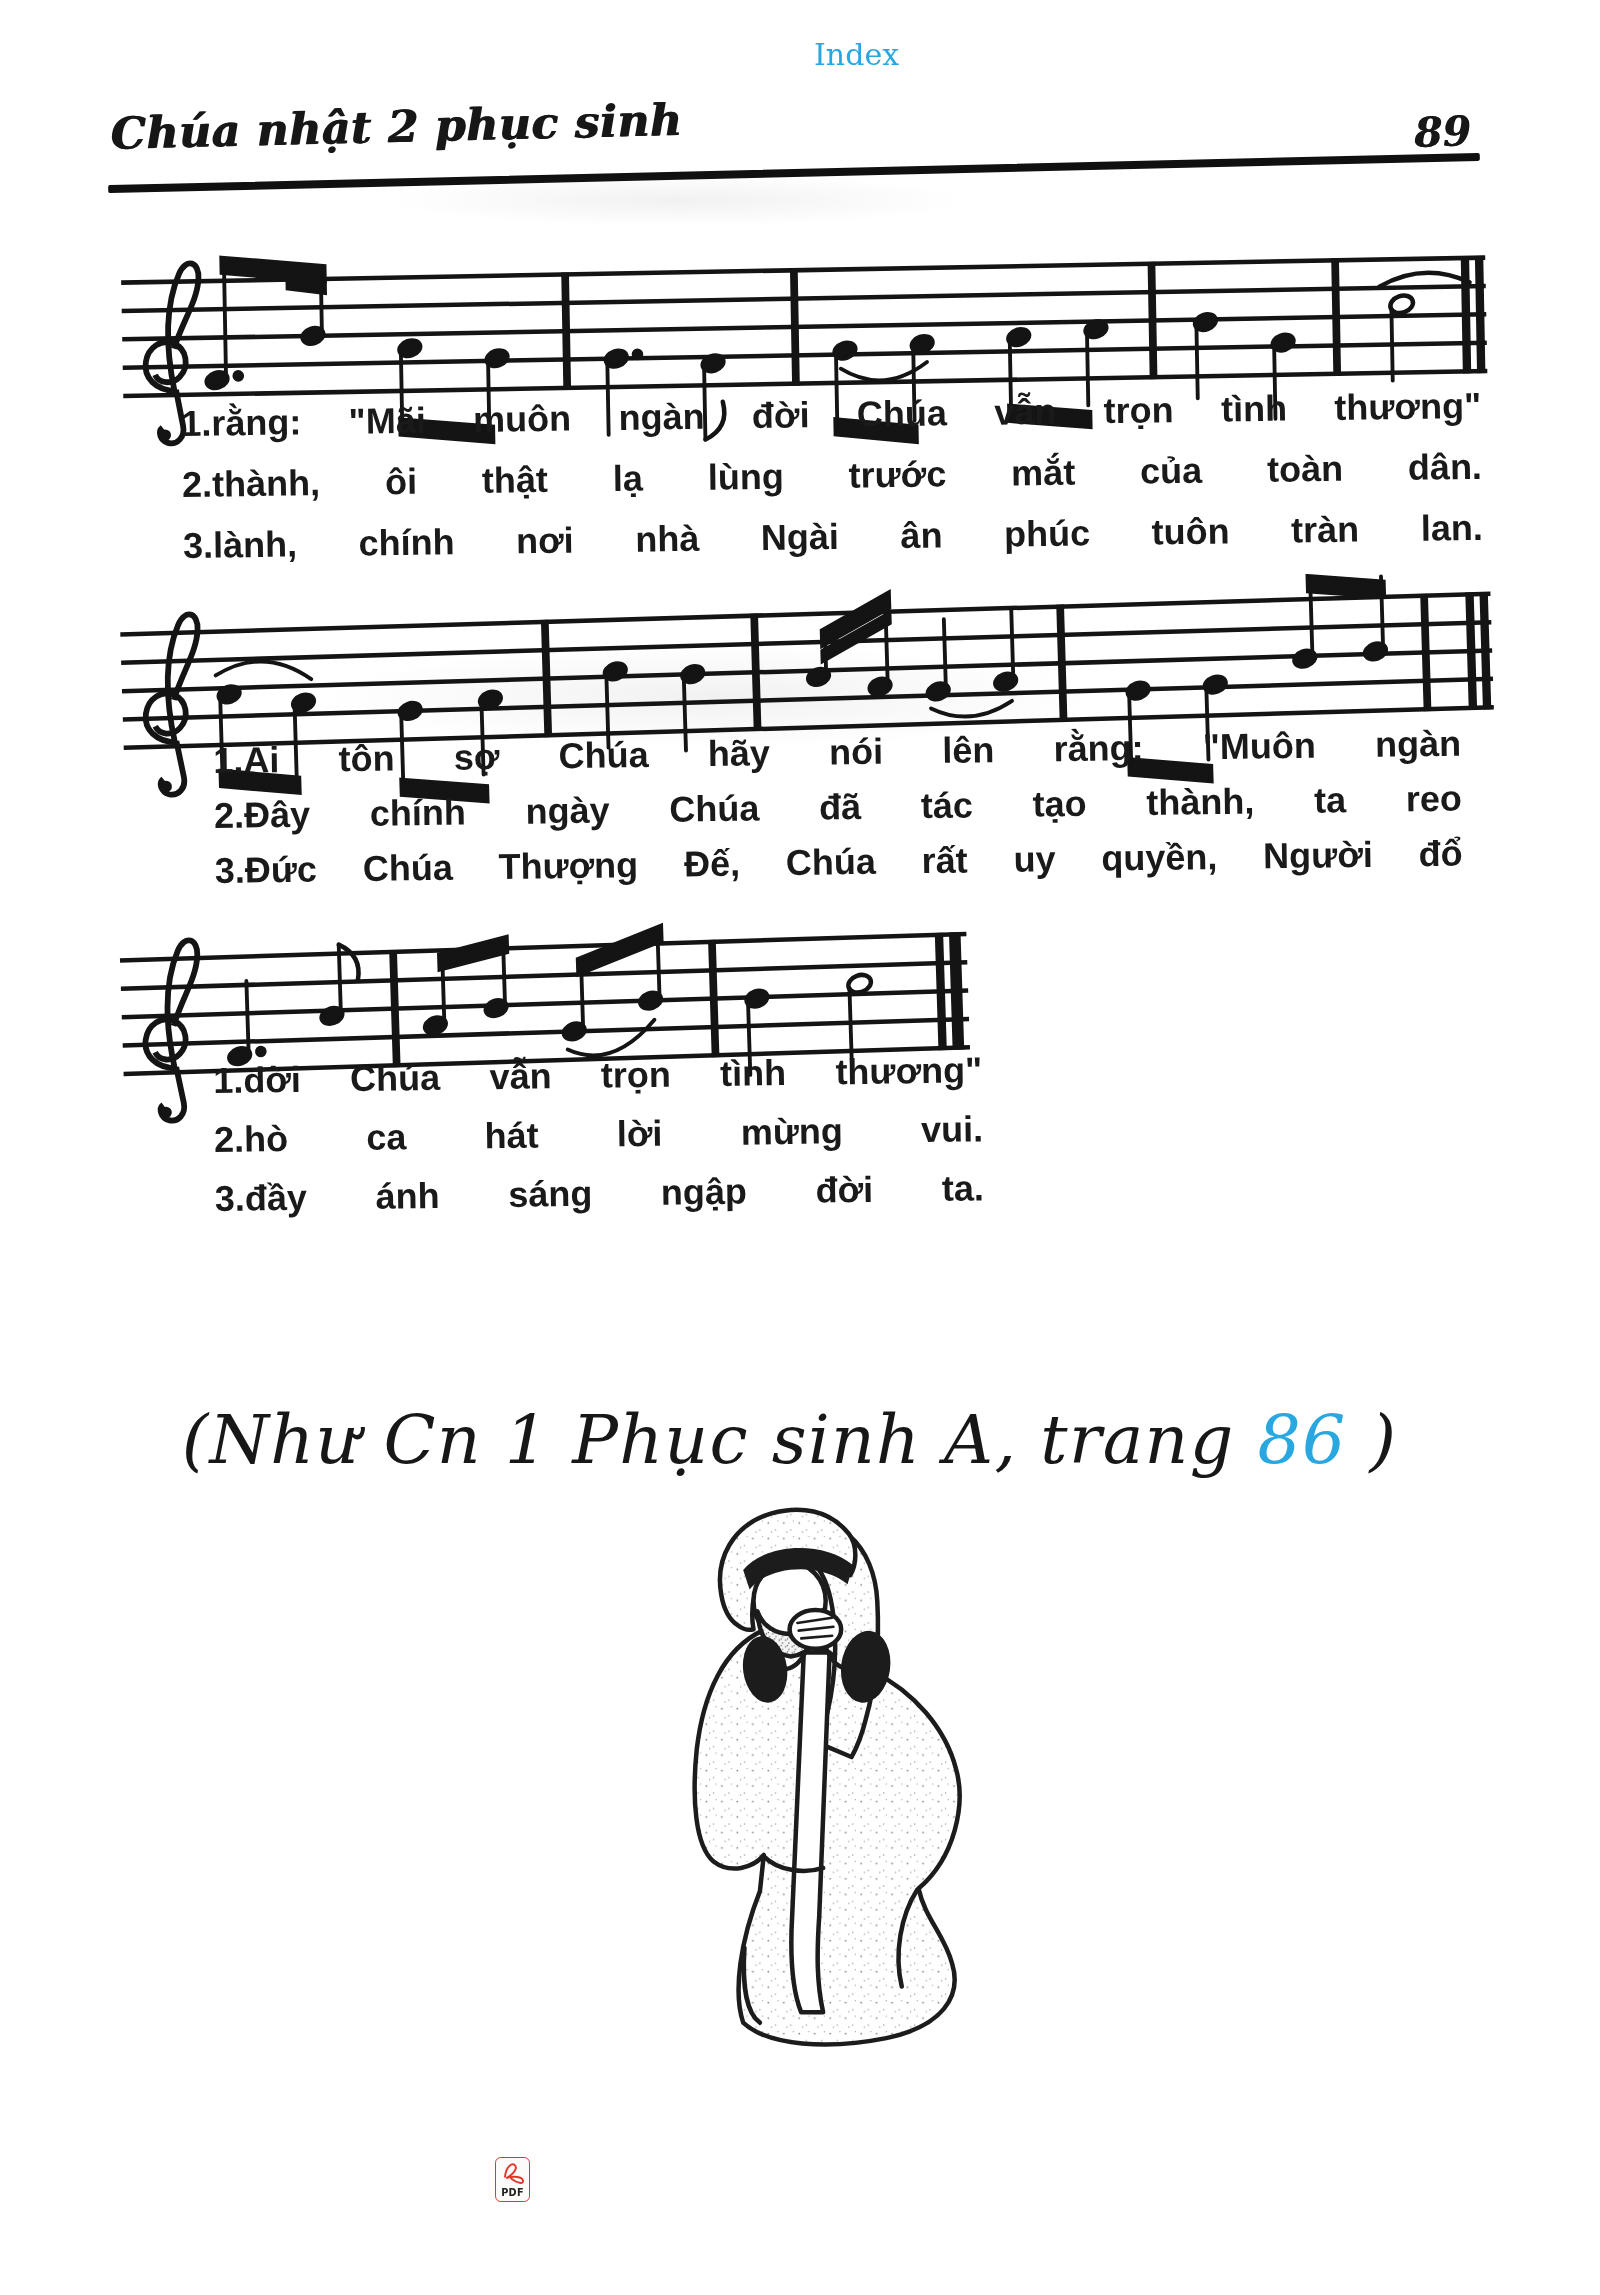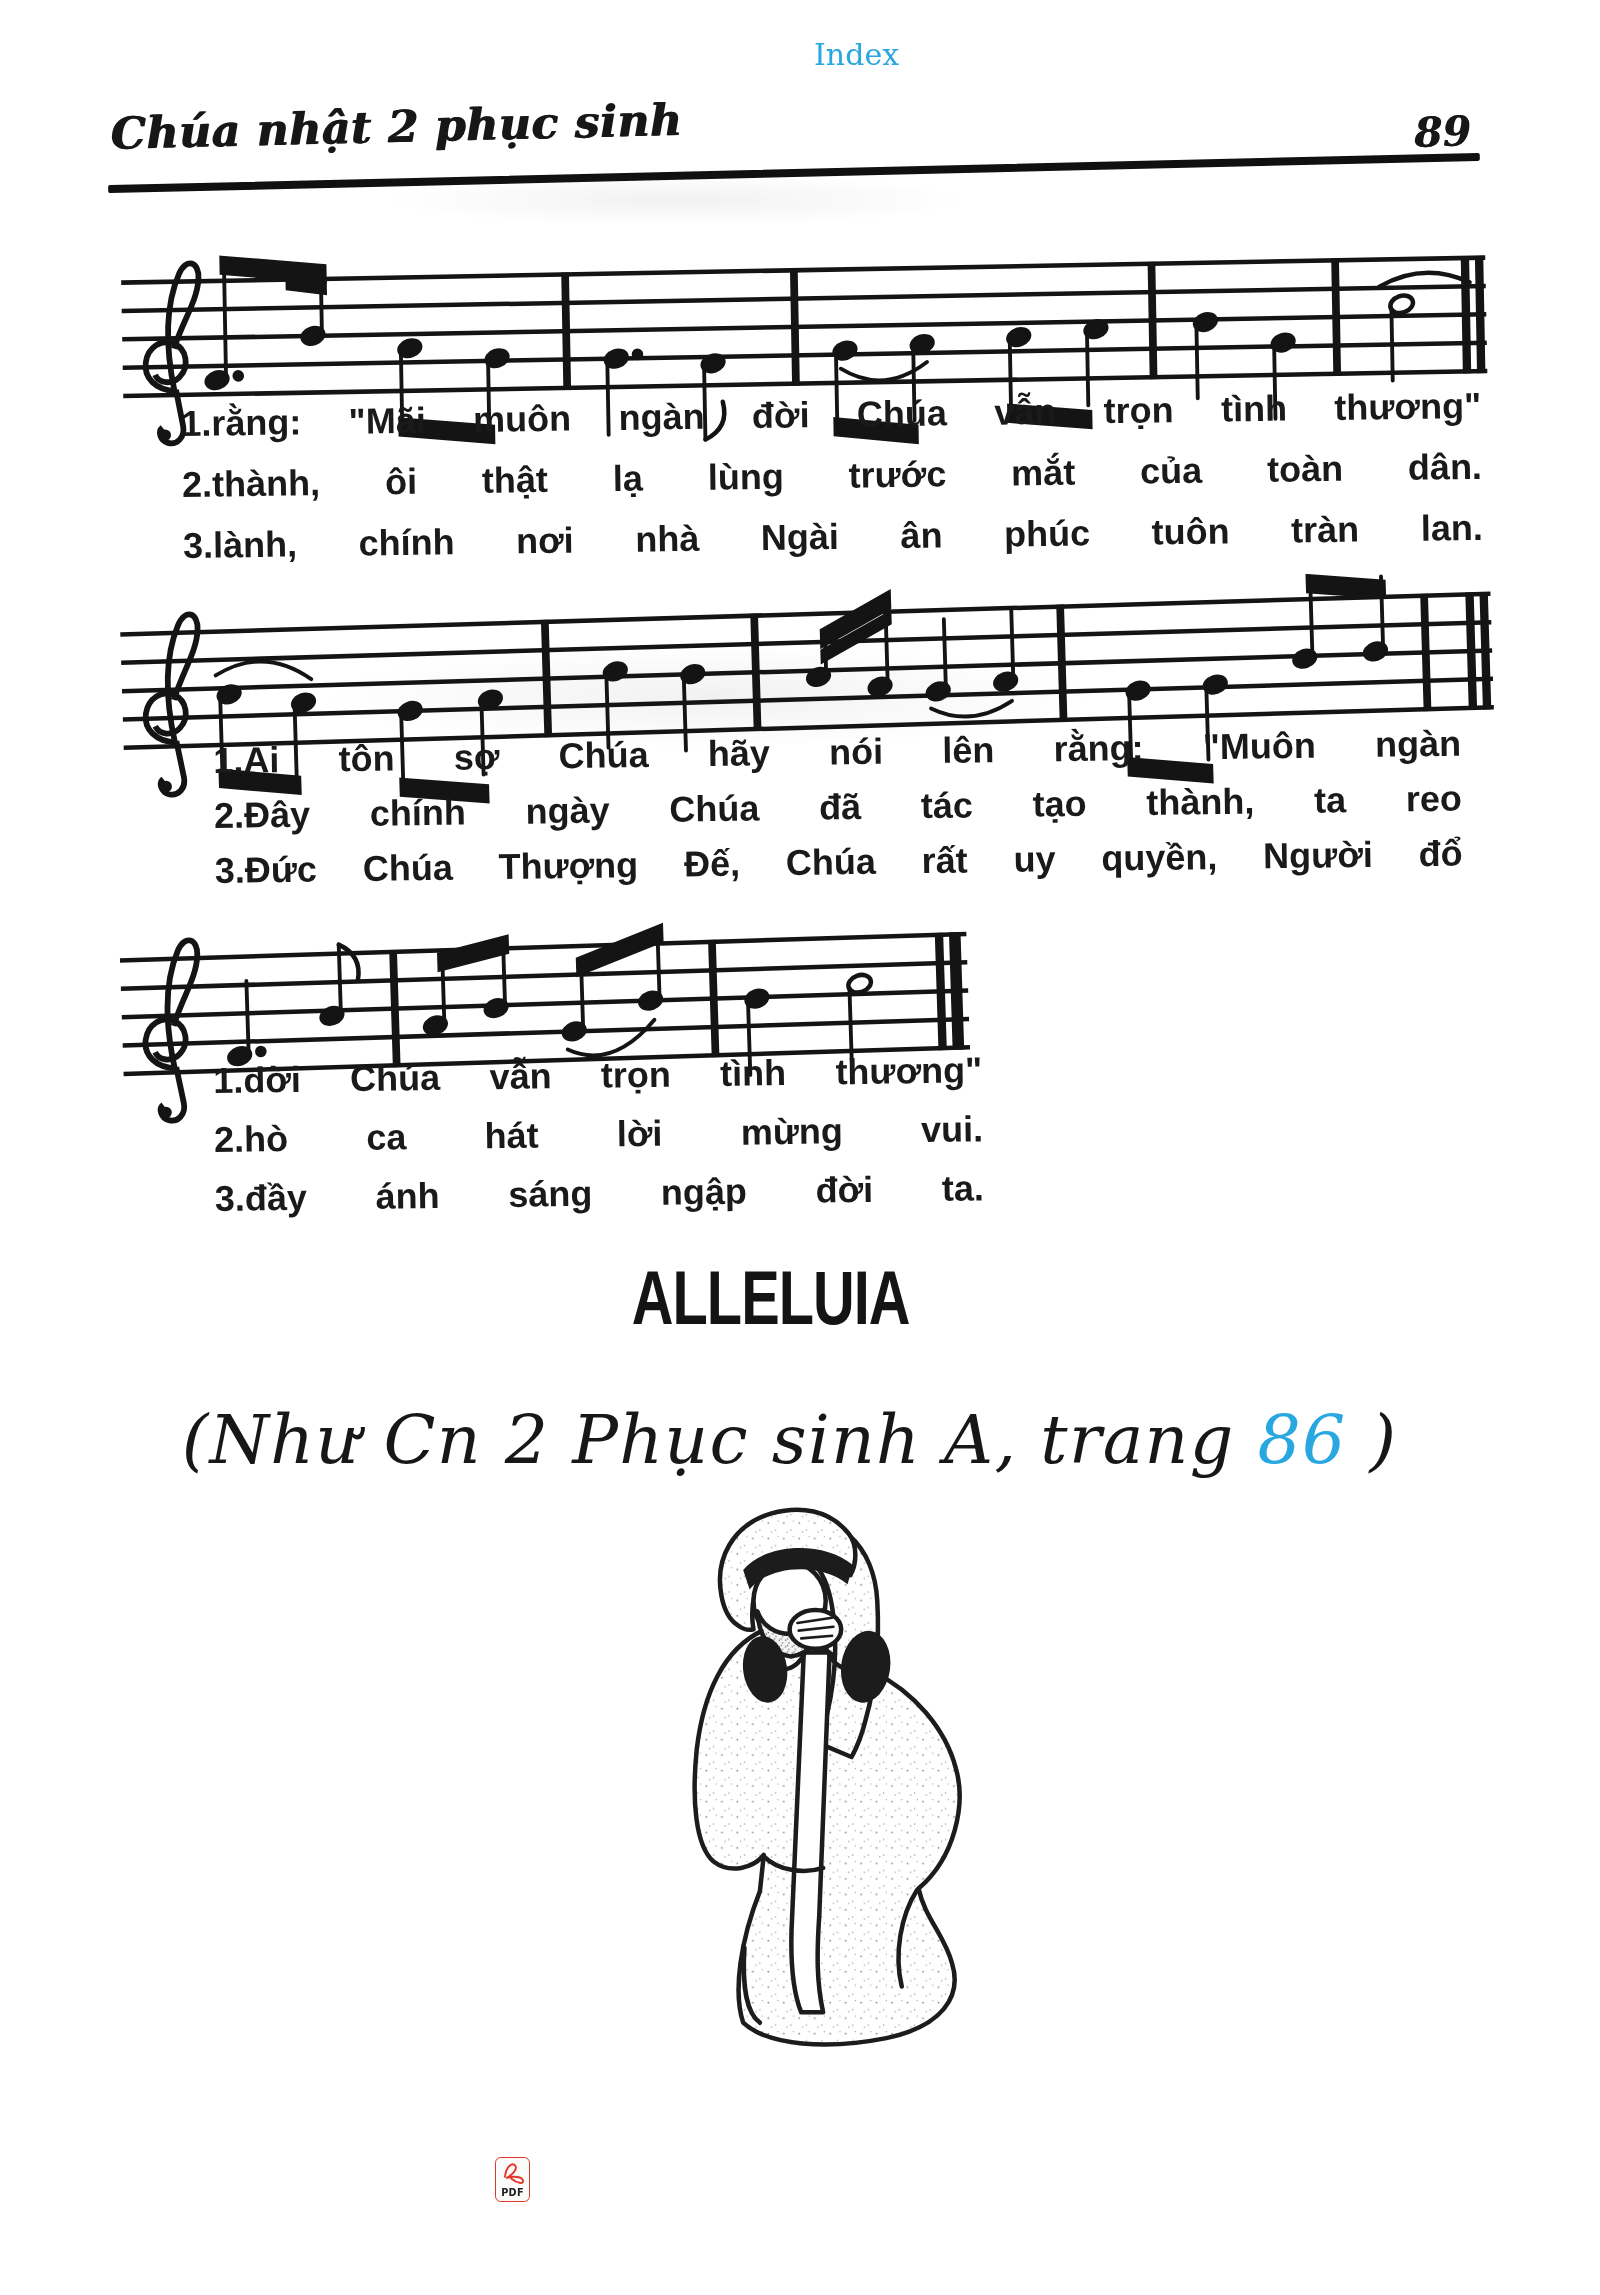--- a/index.html
+++ b/index.html
@@ -329,25 +329,22 @@
     <div class="vline">
         <span>3.đầy</span>
         <span>ánh</span>
         <span>sáng</span>
         <span>ngập</span>
         <span>đời</span>
         <span>ta.</span>
       </div>
   </div>
 
-  <div class="alleluia-wrap">
-    <span class="alleluia">ALLELUIA</span>
-  </div>
-
-  <div class="note-line"><span>(Như Cn 2 Phục sinh A, trang </span><a class="page-link">86</a><span> )</span></div>
+
+  <div class="note-line"><span>(Như Cn 1 Phục sinh A, trang </span><a class="page-link">86</a><span> )</span></div>
 
   <svg class="figure" viewBox="0 0 610 850">
     <defs>
       <pattern id="stip" width="24" height="24" patternUnits="userSpaceOnUse">
         <rect width="24" height="24" fill="#ffffff"></rect>
         <circle cx="5" cy="7" r="1.4" fill="#8a8a8a"></circle>
         <circle cx="16" cy="18" r="1.2" fill="#9a9a9a"></circle>
         <circle cx="20" cy="4" r="1" fill="#a0a0a0"></circle>
         <circle cx="10" cy="21" r="1" fill="#909090"></circle>
       </pattern>

